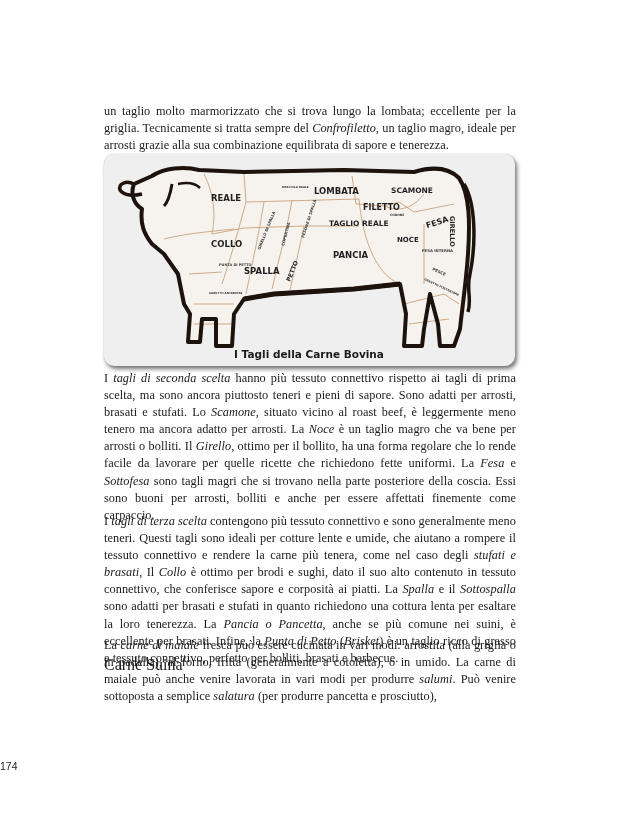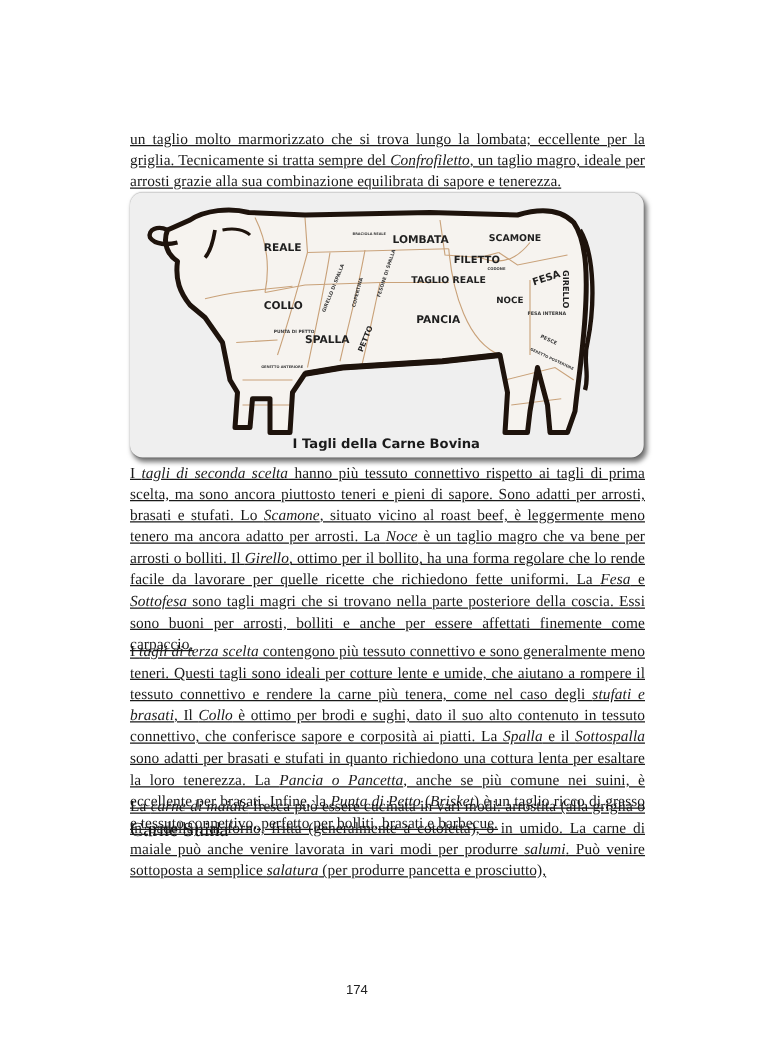--- a/index.html
+++ b/index.html
@@ -13,21 +13,21 @@
     }
     .page-text {
       position: absolute;
       left: 104px;
       width: 412px;
       font-size: 12.3px;
       line-height: 17.1px;
       text-align: justify;
       letter-spacing: 0.05px;
     }
-    .page-text p { margin: 0; text-decoration: underline; }
+    .page-text p { margin: 0; }
     .page-text em { font-style: italic; }
     #intro { top: 103px; }
     #figure {
       position: absolute;
       left: 104px; top: 154px;
       width: 411px; height: 212px;
       background: #efefef;
       border-radius: 10px;
       box-shadow: 2px 3px 4px rgba(0,0,0,0.55), 0 0 1px rgba(0,0,0,0.3);
       overflow: hidden;
@@ -40,22 +40,21 @@
       left: 104px; top: 656px;
       margin: 0;
       font-size: 16px;
       font-weight: normal;
       font-family: "Liberation Serif", "DejaVu Serif", serif;
     }
     #body-4 { top: 637px; }
     .page-number {
       position: absolute;
       left: 0; width: 571px;
-      top: 786px;
-      text-align: center;
+      top: 760px;
       font-size: 10.5px;
       font-family: "Liberation Sans", "DejaVu Sans", sans-serif;
       color: #222;
     }
     .cut-label {
       font-family: "DejaVu Sans", "Liberation Sans", sans-serif;
       font-weight: bold;
       fill: #1f1f1f;
     }
     .cut-small {

